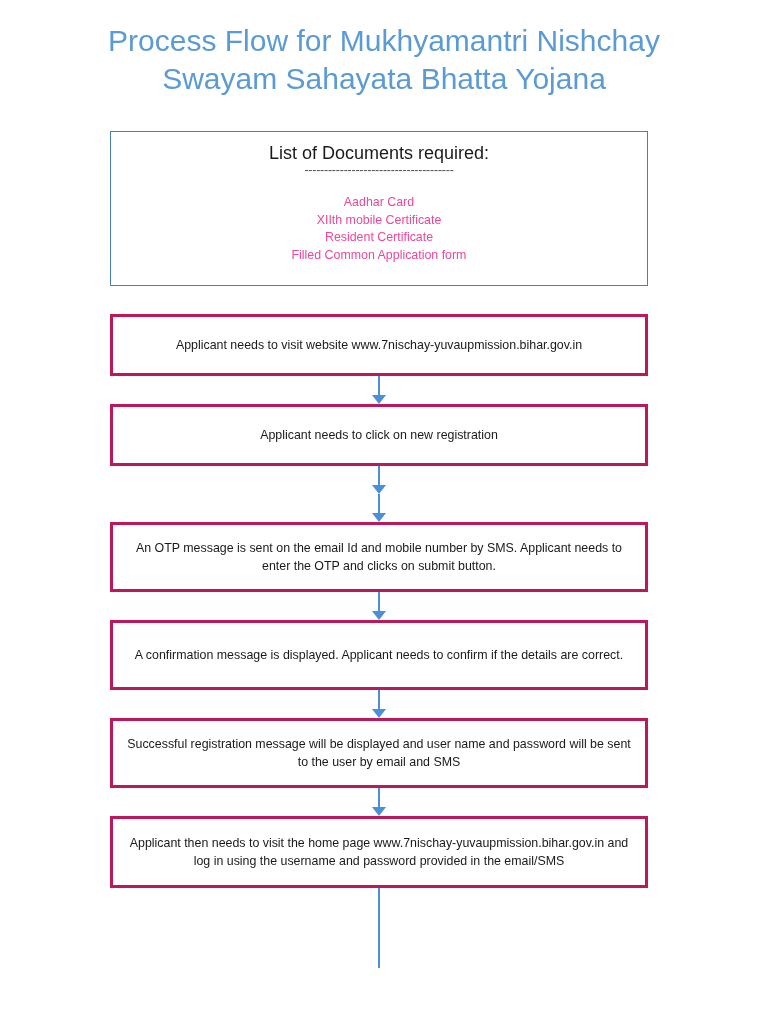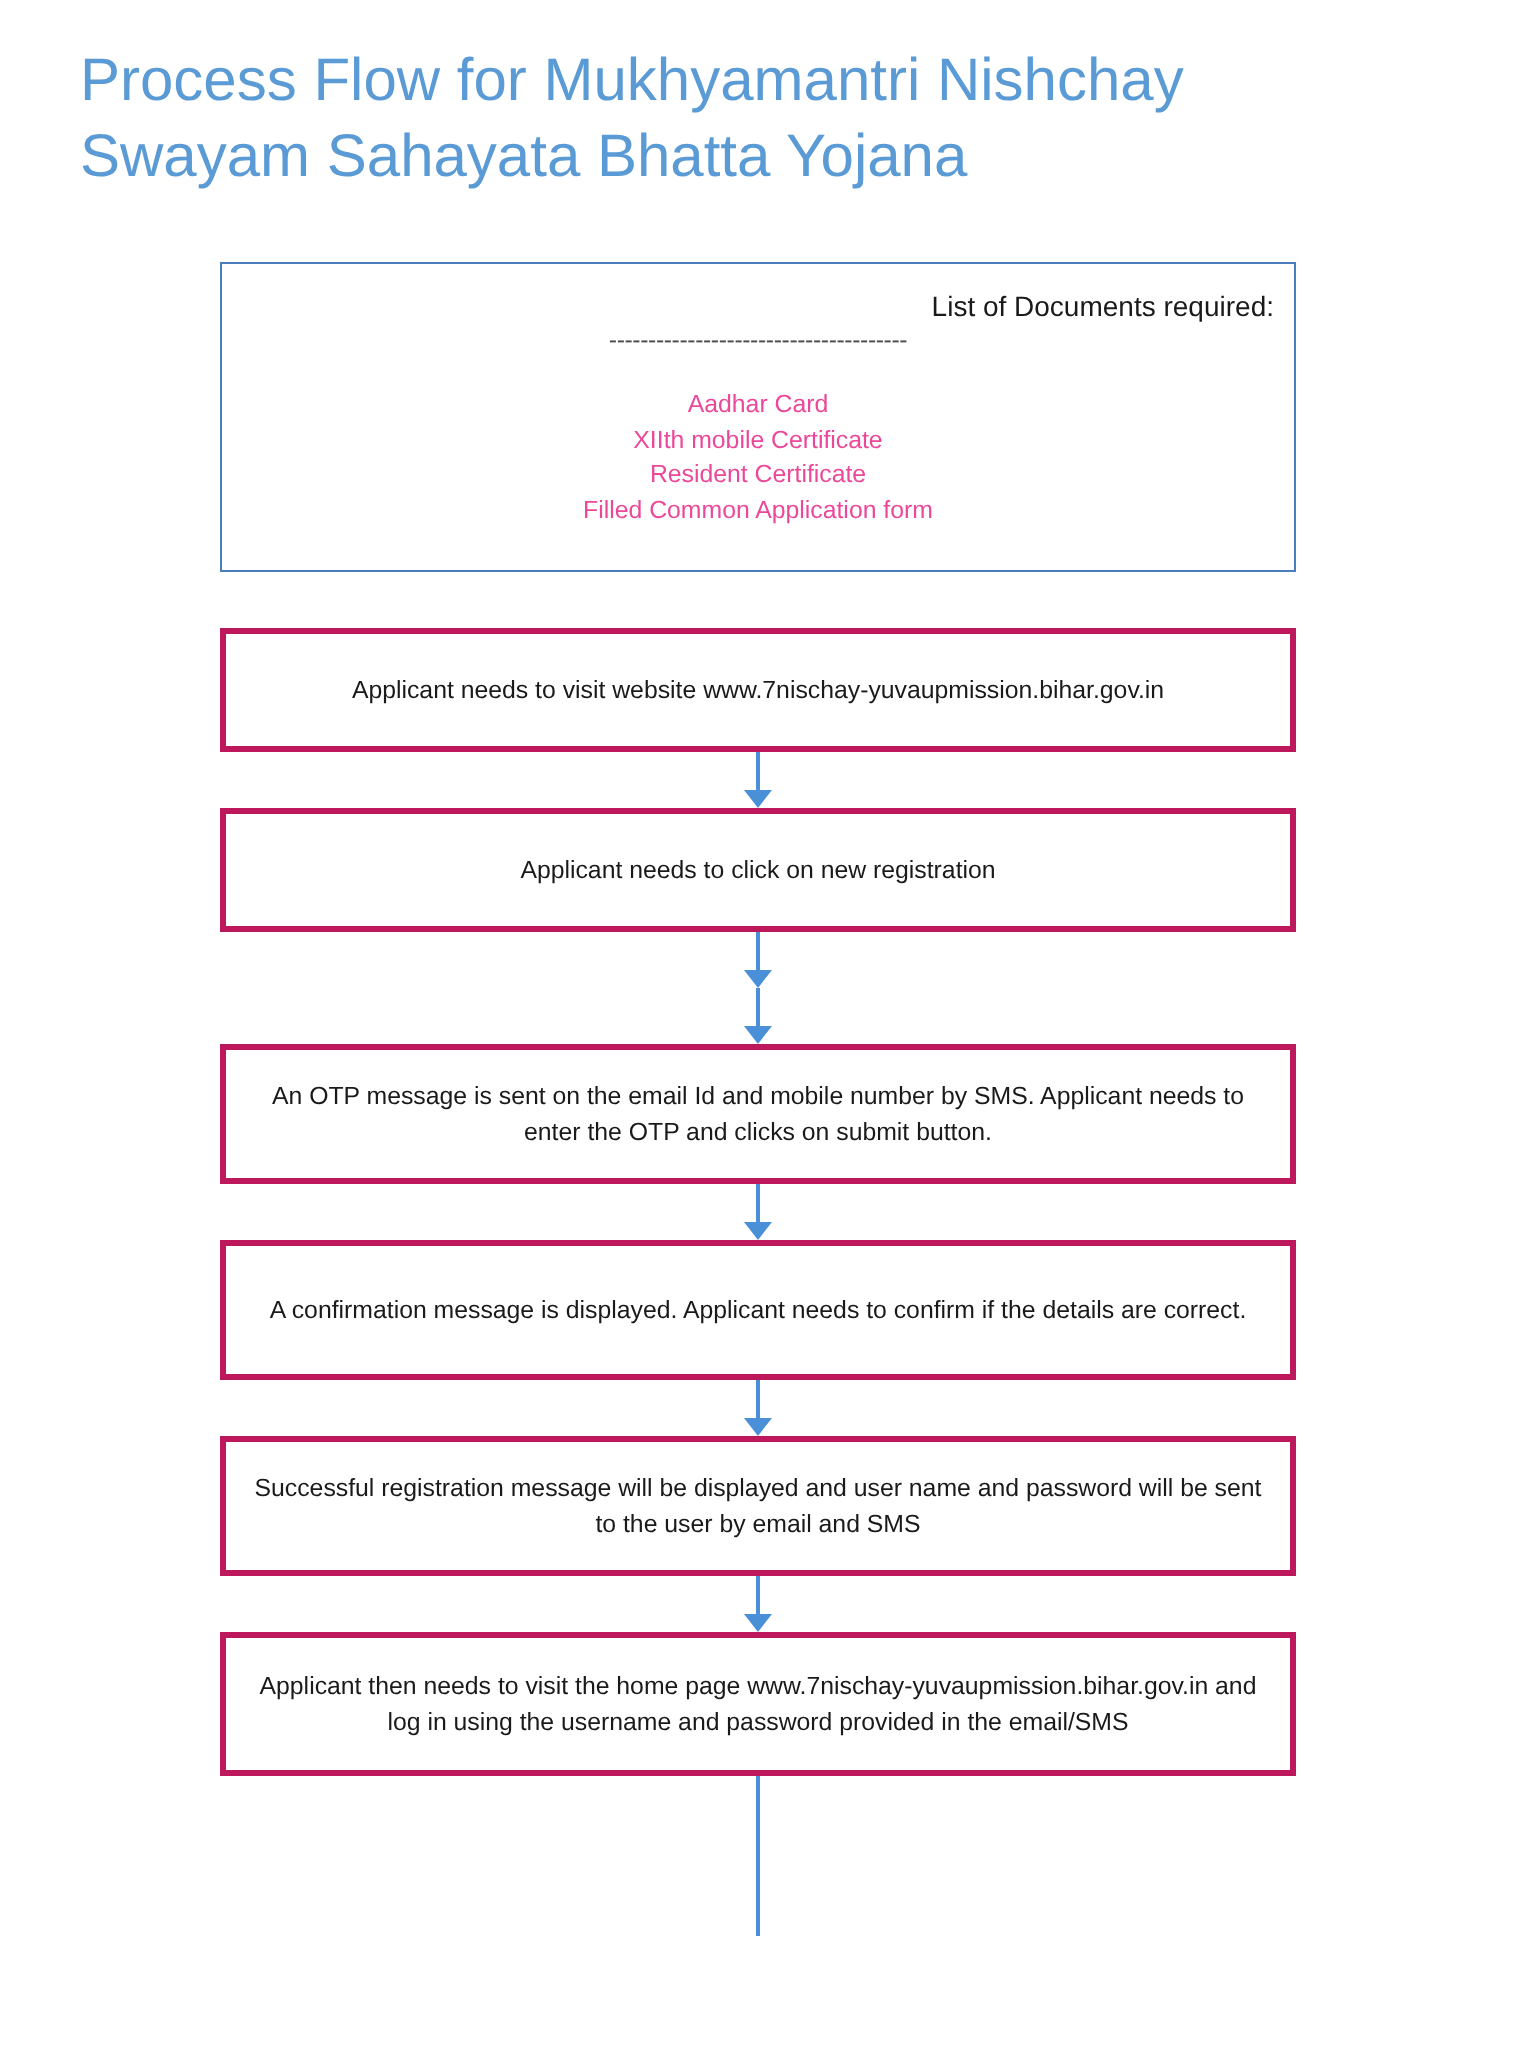--- a/index.html
+++ b/index.html
@@ -21,21 +21,21 @@
     height: 1024px;
     box-sizing: border-box;
   }
 
   
   .title {
     position: absolute;
     left: 40px;
     top: 22px;
     width: 688px;
-    text-align: left;
+    text-align: center;
     color: #5b9bd5;
     font-size: 30px;
     line-height: 38px;
     font-weight: 400;
     letter-spacing: 0px;
   }
   .title .line {
     display: block;
     white-space: nowrap;
   }
@@ -64,22 +64,22 @@
   }
 
   .node.docbox {
     border: 1px solid #4a7ebb;
     display: block;
     padding: 12px 10px 10px 10px;
     height: 155px;
   }
 
   .doc-head {
-    text-align: right;
-    font-size: 14px;
+    text-align: center;
+    font-size: 18px;
     line-height: 18px;
     color: #1a1a1a;
   }
   .doc-sep {
     text-align: center;
     font-size: 12.4px;
     line-height: 16px;
     color: #4d4d4d;
     letter-spacing: -0.2px;
     white-space: nowrap;

